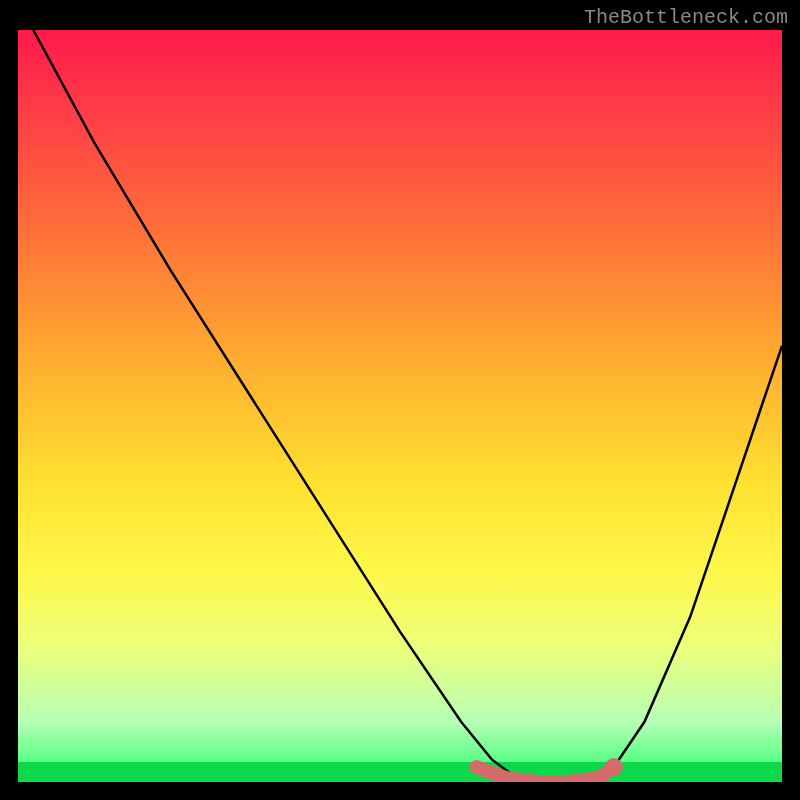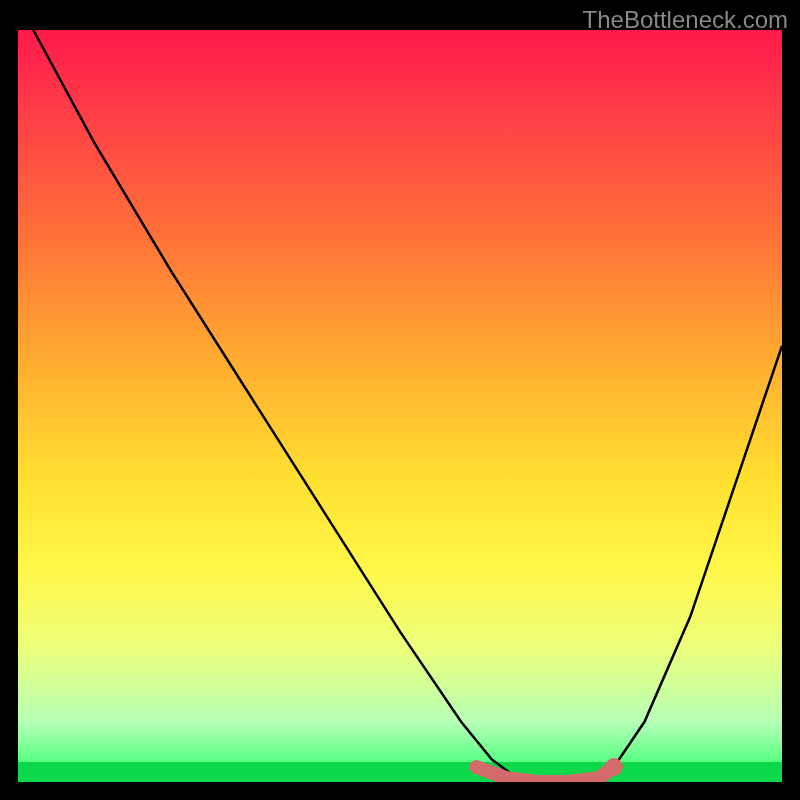--- a/index.html
+++ b/index.html
@@ -1,18 +1,18 @@
 <!DOCTYPE html>
 <html><head>
 <meta charset="utf-8">
 <style>
   * { margin: 0; padding: 0; box-sizing: border-box; }
   body { width: 800px; height: 800px; overflow: hidden; font-family: Arial, sans-serif; }
   .container { width: 800px; height: 800px; position: relative; background: #000; }
-  .watermark { position: absolute; top: 6px; right: 12px; color: #888; font-size: 24px; z-index: 5; }
+  .watermark { position: absolute; top: 6px; right: 12px; color: #888; font-size: 20px; z-index: 5; font-family: Liberation Mono, monospace; }
   .plot-area {
     position: absolute;
     left: 18px;
     top: 30px;
     width: 764px;
     height: 752px;
     background: linear-gradient(to bottom,
       #ff1a4a 0%,
       #ff3a48 10%,
       #ff6a3a 25%,

